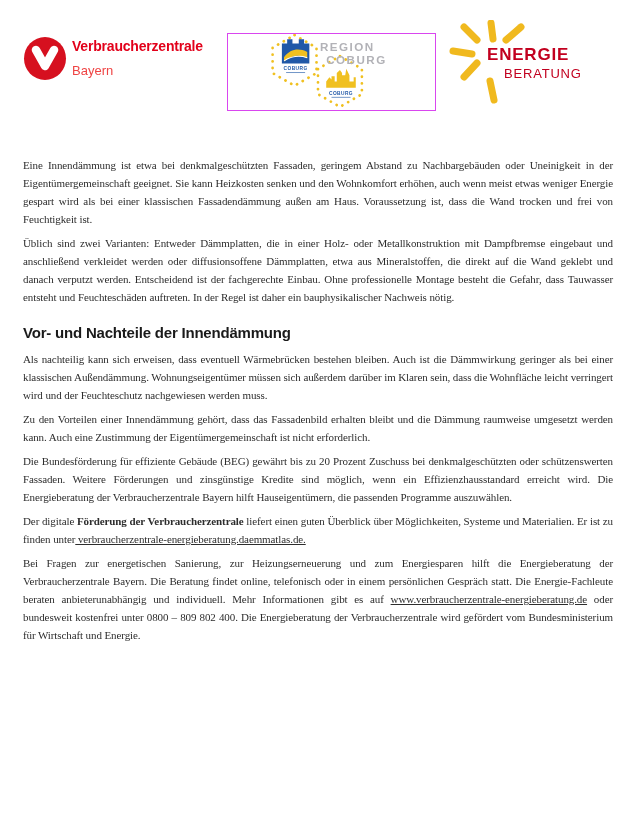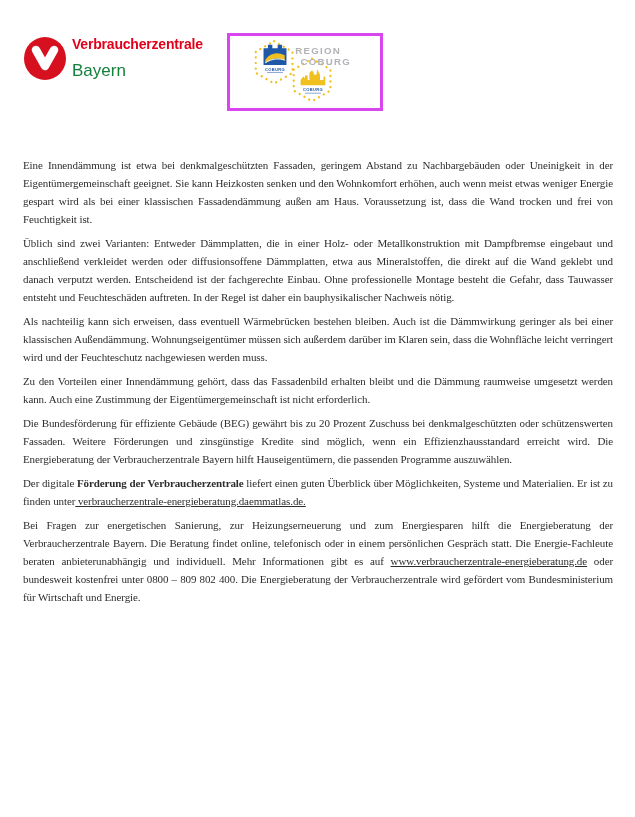--- a/index.html
+++ b/index.html
@@ -10,24 +10,24 @@
     font-family:"Liberation Sans", sans-serif;
     overflow:hidden;
   }
 
   
   .vz-logo{position:absolute;left:24px;top:37px;display:flex;align-items:center;}
   .vz-mark{width:42px;height:43px;background:#d6101f;border-radius:50%;flex:0 0 auto;
            display:flex;align-items:center;justify-content:center;}
   .vz-text{margin-left:6px;line-height:1.05;}
   .vz-name{color:#e2001a;font-weight:bold;font-size:14px;letter-spacing:-0.2px;}
-  .vz-region{color:#15803d;font-size:17px;margin-top:10px;}
+  .vz-region{color:#ef4444;font-size:13px;margin-top:10px;}
 
-  .coburg-box{position:absolute;left:227px;top:33px;width:156px;height:78px;
-              border:3px solid #d946ef;box-sizing:border-box;background:#fff;}
+  .coburg-box{position:absolute;left:227px;top:33px;width:209px;height:78px;
+              border:1px solid #d946ef;box-sizing:border-box;background:#fff;}
   .coburg-box svg{display:block;width:100%;height:100%;}
 
   .energie-logo{position:absolute;left:448px;top:20px;width:150px;height:84px;}
   .energie-rays{position:absolute;left:0;top:0;}
   .energie-text{position:absolute;left:39px;top:25px;color:#c2001f;white-space:nowrap;}
   .energie-line1{font-size:17px;font-weight:bold;letter-spacing:0.8px;}
   .energie-line2{font-size:13px;letter-spacing:0.8px;margin-left:17px;margin-top:1px;}
 
   
   .content{position:absolute;left:23px;top:156px;width:590px;color:#2d2d2d;}
@@ -74,26 +74,43 @@
         <path d="M80,51 L80,45 L83,41 L85,43 L85,40 L88,40 L88,45 L90,45 L90,37 L93,34 L95,37 L95,39 L98,39 L99,33 L102,39 L102,45 L106,45 L106,41 L108,41 L108,51 Z" fill="#f0c020"></path>
         <text x="94" y="58" text-anchor="middle" font-size="4.6" font-weight="bold" fill="#2058a8" letter-spacing="0.4">COBURG</text>
         <line x1="85" y1="60" x2="103" y2="60" stroke="#2058a8" stroke-width="0.6"></line>
       </g>
 
       <text x="74" y="16" font-size="11" font-weight="bold" fill="#b2b2b7" letter-spacing="1.4">REGION</text>
       <text x="80" y="28" font-size="11" font-weight="bold" fill="#b2b2b7" letter-spacing="1.4">COBURG</text>
     </svg>
   </div>
 
+  <div class="energie-logo">
+    <svg class="energie-rays" width="82" height="84" viewBox="0 0 82 84">
+      <g stroke="#f0b91e" stroke-width="7" stroke-linecap="round">
+        <line x1="16" y1="7" x2="29" y2="20"></line>
+        <line x1="43" y1="3" x2="45" y2="19"></line>
+        <line x1="73" y1="7" x2="58" y2="20"></line>
+        <line x1="5" y1="31" x2="24" y2="34"></line>
+        <line x1="29" y1="43" x2="16" y2="57"></line>
+        <line x1="42" y1="61" x2="46" y2="80"></line>
+      </g>
+    </svg>
+    <div class="energie-text">
+      <div class="energie-line1">ENERGIE</div>
+      <div class="energie-line2">BERATUNG</div>
+    </div>
+  </div>
 
   <main class="content">
 
     <p class="para">Eine Innendämmung ist etwa bei denkmalgeschützten Fassaden, geringem Abstand zu Nachbargebäuden oder Uneinigkeit in der Eigentümergemeinschaft geeignet. Sie kann Heizkosten senken und den Wohnkomfort erhöhen, auch wenn meist etwas weniger Energie gespart wird als bei einer klassischen Fassadendämmung außen am Haus. Voraussetzung ist, dass die Wand trocken und frei von Feuchtigkeit ist.</p>
     <p class="para">Üblich sind zwei Varianten: Entweder Dämmplatten, die in einer Holz- oder Metallkonstruktion mit Dampfbremse eingebaut und anschließend verkleidet werden oder diffusionsoffene Dämmplatten, etwa aus Mineralstoffen, die direkt auf die Wand geklebt und danach verputzt werden. Entscheidend ist der fachgerechte Einbau. Ohne professionelle Montage besteht die Gefahr, dass Tauwasser entsteht und Feuchteschäden auftreten. In der Regel ist daher ein bauphysikalischer Nachweis nötig.</p>
 
+    <h2 class="heading">Vor- und Nachteile der Innendämmung</h2>
     <p class="para">Als nachteilig kann sich erweisen, dass eventuell Wärmebrücken bestehen bleiben. Auch ist die Dämmwirkung geringer als bei einer klassischen Außendämmung. Wohnungseigentümer müssen sich außerdem darüber im Klaren sein, dass die Wohnfläche leicht verringert wird und der Feuchteschutz nachgewiesen werden muss.</p>
     <p class="para">Zu den Vorteilen einer Innendämmung gehört, dass das Fassadenbild erhalten bleibt und die Dämmung raumweise umgesetzt werden kann. Auch eine Zustimmung der Eigentümergemeinschaft ist nicht erforderlich.</p>
 
     <p class="para">Die Bundesförderung für effiziente Gebäude (BEG) gewährt bis zu 20 Prozent Zuschuss bei denkmalgeschützten oder schützenswerten Fassaden. Weitere Förderungen und zinsgünstige Kredite sind möglich, wenn ein Effizienzhausstandard erreicht wird. Die Energieberatung der Verbraucherzentrale Bayern hilft Hauseigentümern, die passenden Programme auszuwählen.</p>
 
     <p class="para"><span>Der digitale </span><span class="bold">Förderung der Verbraucherzentrale</span><span> liefert einen guten Überblick über Möglichkeiten, Systeme und Materialien. Er ist zu finden unter</span><a class="link"> verbraucherzentrale-energieberatung.daemmatlas.de.</a></p>
 
     <p class="para"><span>Bei Fragen zur energetischen Sanierung, zur Heizungserneuerung und zum Energiesparen hilft die Energieberatung der Verbraucherzentrale Bayern. Die Beratung findet online, telefonisch oder in einem persönlichen Gespräch statt. Die Energie-Fachleute beraten anbieterunabhängig und individuell. Mehr Informationen gibt es auf </span><a class="link">www.verbraucherzentrale-energieberatung.de</a><span> oder bundesweit kostenfrei unter 0800 – 809 802 400. Die Energieberatung der Verbraucherzentrale wird gefördert vom Bundesministerium für Wirtschaft und Energie.</span></p>
 
   </main>

